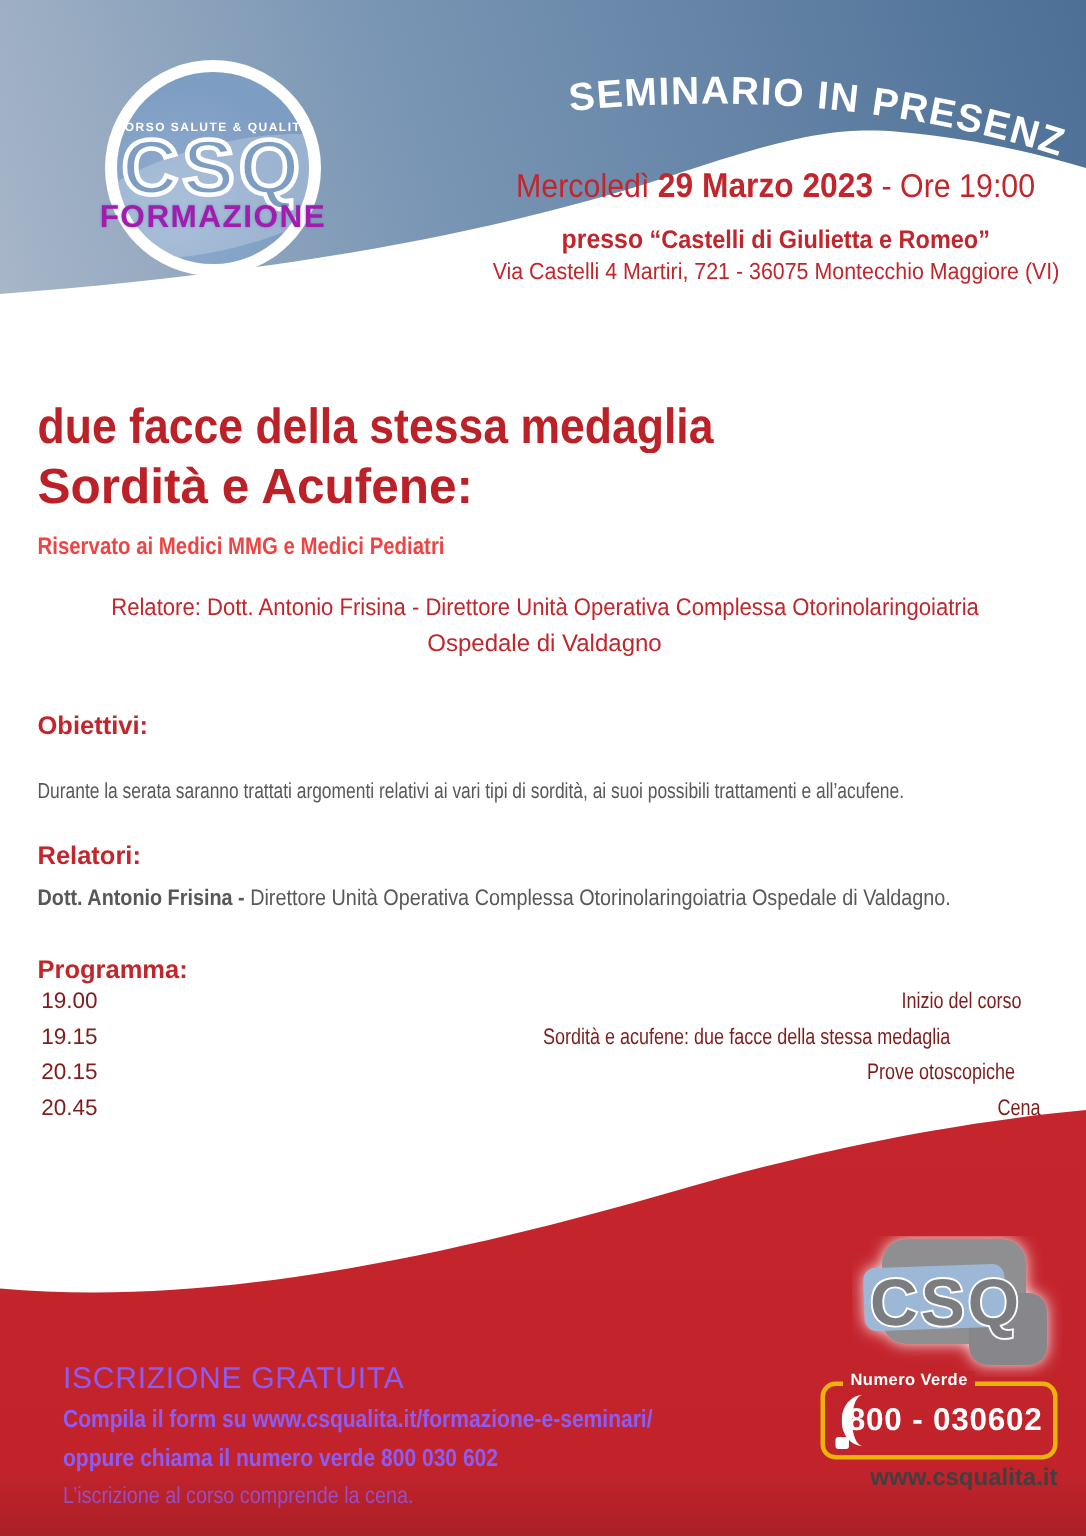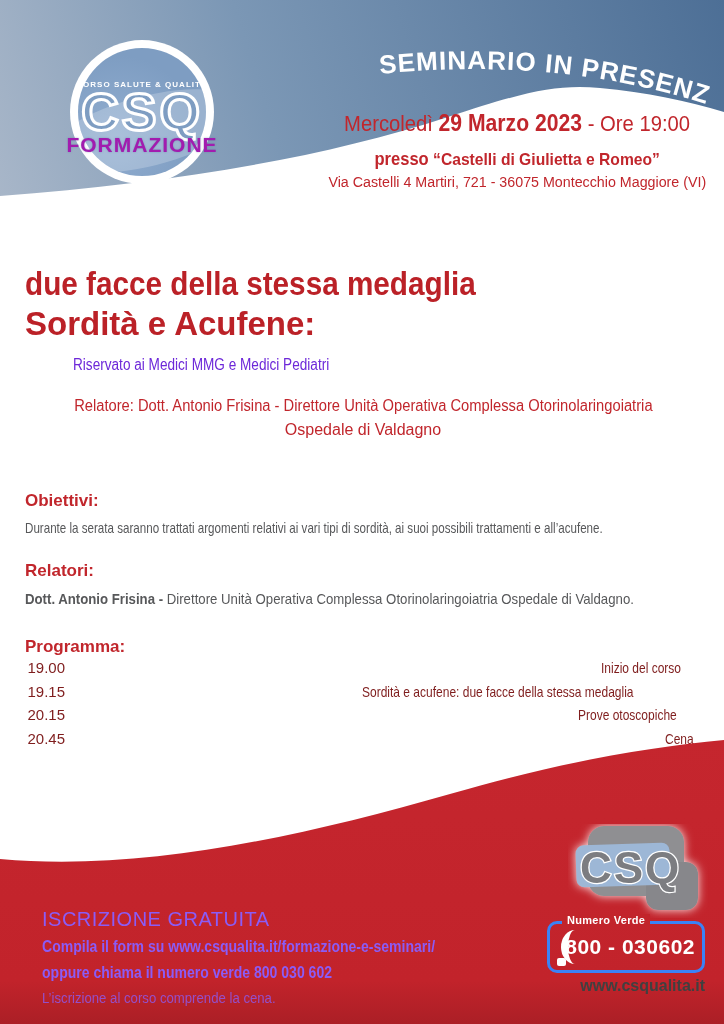--- a/index.html
+++ b/index.html
@@ -34,41 +34,41 @@
 
   
   .sx92,.sx90,.sx88,.sx85,.sx80{display:inline-block;transform-origin:0 50%;white-space:nowrap;}
   .sx92{transform:scaleX(.92);} .sx90{transform:scaleX(.90);} .sx88{transform:scaleX(.88);}
   .sx85{transform:scaleX(.85);} .sx80{transform:scaleX(.80);}
   .oc{transform-origin:50% 50%;}
 
   
   .title-block{position:absolute;left:25px;top:264px;width:676px;}
   .title-line{font-size:33px;line-height:40px;font-weight:bold;color:#bb2127;}
-  .audience{margin-top:12px;font-size:16px;font-weight:normal;color:#6d28d9;margin-left:48px;}
+  .audience{margin-top:12px;font-size:16px;font-weight:bold;color:#ef4444;}
   .speaker-block{position:absolute;left:25px;top:394px;width:676px;text-align:center;
         font-size:16px;line-height:24px;color:#c1262c;}
   .sec-heading{position:absolute;left:25px;font-size:17px;font-weight:bold;color:#c1262c;}
   .sec-body{position:absolute;left:25px;font-size:14.5px;line-height:20px;color:#57585a;}
   .program-rows{position:absolute;left:25px;top:660px;width:676px;}
   .program-row{display:flex;margin-bottom:7.5px;font-size:15px;line-height:16px;color:#7f1d1d;text-align:right;}
   .program-time{width:40px;flex:none;}
   .program-label{flex:1;}
 
   
   .ftr-svg{position:absolute;left:0;top:734px;}
   .ftr-left{position:absolute;left:42px;top:906px;width:460px;color:#8b5cf6;}
   .ftr-headline{font-size:20px;line-height:27px;letter-spacing:.5px;}
   .ftr-line-bold{font-size:16.5px;line-height:26px;font-weight:bold;}
   .ftr-line-light{font-size:15.5px;line-height:25px;opacity:.78;}
 
   .ftr-logo{position:absolute;left:568px;top:824px;}
 
   .badge{position:absolute;left:547px;top:921px;width:158px;height:52px;
-         border:3px solid #3b82f6;border-radius:10px;}
+         border:3px solid #eab308;border-radius:10px;}
   .badge-label{position:absolute;left:12px;top:-10px;background:#c2242b;color:#fff;
          padding:0 5px;font-size:11px;font-weight:bold;letter-spacing:.3px;white-space:nowrap;}
   .badge-number{position:absolute;right:7px;top:50%;transform:translateY(-50%);
          color:#fff;font-size:21px;font-weight:bold;letter-spacing:.5px;white-space:nowrap;}
   .phone-icon{position:absolute;left:7px;top:6px;width:22px;height:36px;}
   .phone-arc{position:absolute;left:4px;top:0;width:16px;height:34px;
          border-left:7px solid #fff;border-top-left-radius:14px 17px;border-bottom-left-radius:14px 17px;}
   .phone-base{position:absolute;left:0;bottom:0;width:9px;height:8px;background:#fff;border-radius:2px;}
 
   .ftr-site{position:absolute;left:545px;top:977px;width:160px;text-align:right;
@@ -129,21 +129,21 @@
     </div>
     <div class="audience">
       <span class="sx85">Riservato ai Medici MMG e Medici Pediatri</span>
     </div>
   </div>
   <div class="speaker-block">
     <div><span class="sx92 oc">Relatore: Dott. Antonio Frisina - Direttore Unità Operativa Complessa Otorinolaringoiatria</span></div>
     <div><span>Ospedale di Valdagno</span></div>
   </div>
 
-  <div class="sec-heading" style="top:491px;text-align:center;">Obiettivi:</div>
+  <div class="sec-heading" style="top:474px;text-align:center;">Obiettivi:</div>
   <div class="sec-body" style="top:518px;width:690px;">
     <span class="sx80">Durante la serata saranno trattati argomenti relativi ai vari tipi di sordità, ai suoi possibili trattamenti e all’acufene.</span>
   </div>
 
   <div class="sec-heading" style="top:561px;">Relatori:</div>
   <div class="sec-body" style="top:589px;width:690px;font-size:15px;">
     <span class="sx88"><b>Dott. Antonio Frisina -</b>
     <span>Direttore Unità Operativa Complessa Otorinolaringoiatria Ospedale di Valdagno.</span></span>
   </div>
 

